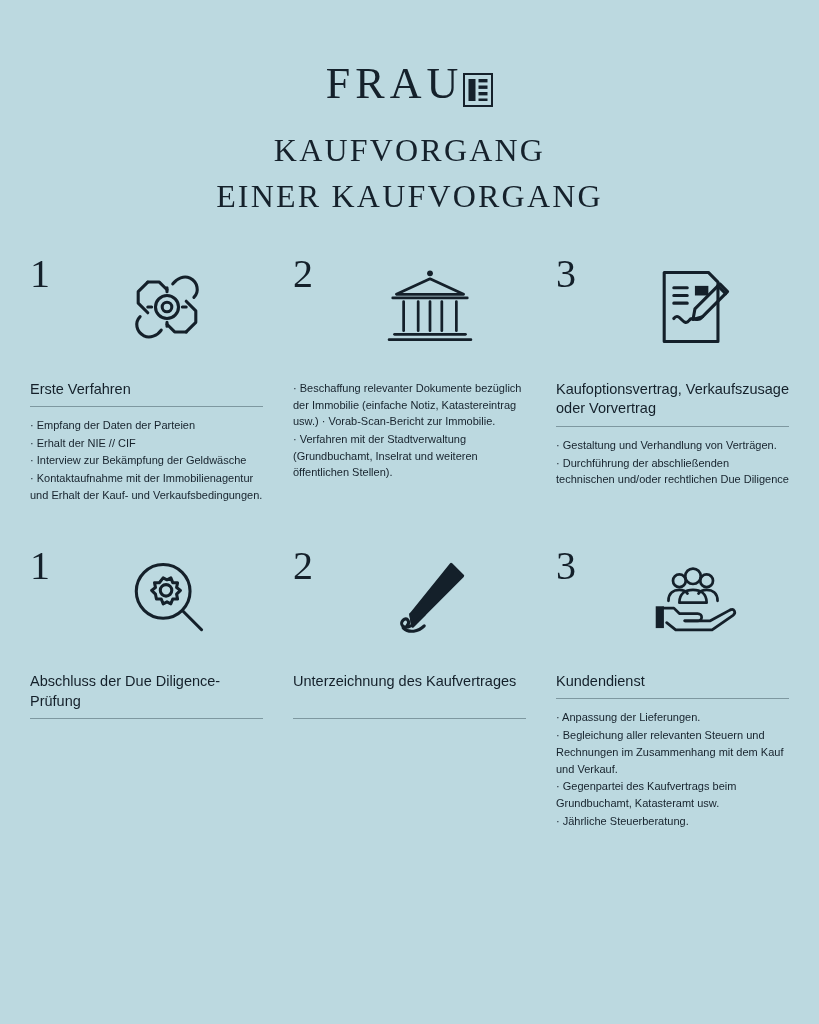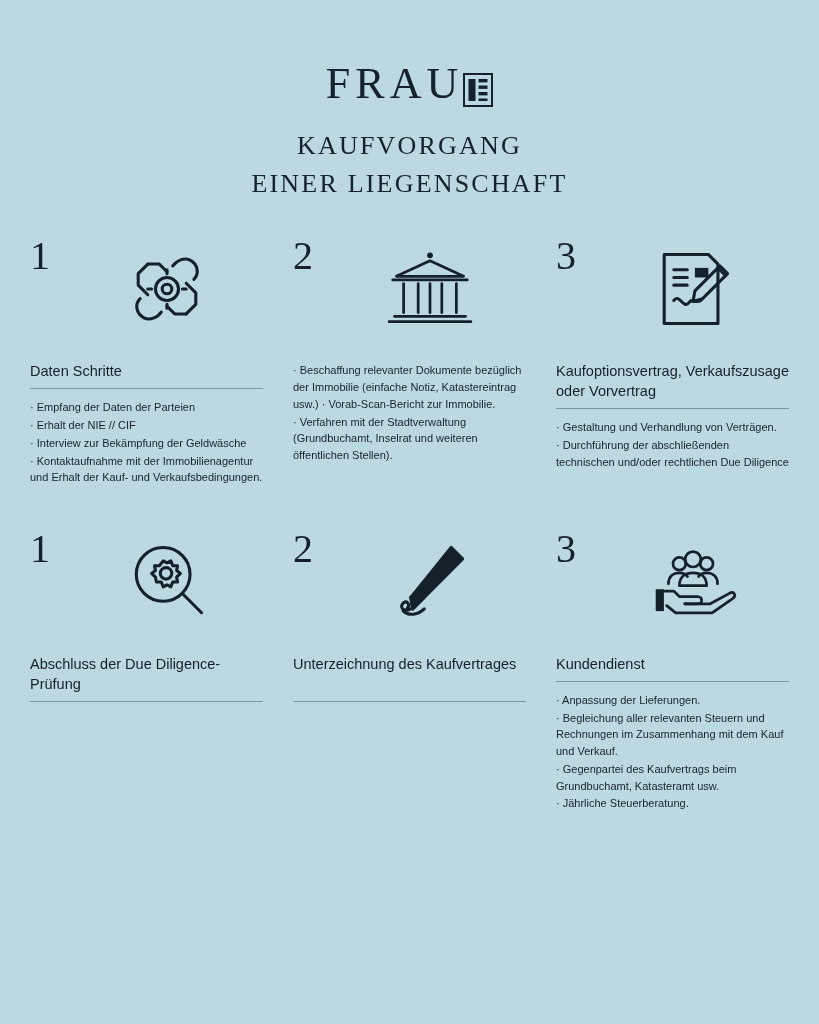--- a/index.html
+++ b/index.html
@@ -39,21 +39,21 @@
   }
   .brand-mark {
     display: inline-block;
     width: 30px;
     height: 34px;
     position: relative;
   }
   .subtitle {
     margin-top: 18px;
     font-family: "Liberation Serif", serif;
-    font-size: 26px;
+    font-size: 32px;
     letter-spacing: 2.2px;
     line-height: 1.45;
     color: #15212b;
   }
 
   
   .grid {
     position: relative;
     margin-top: 28px;
     padding: 0 24px;
@@ -127,21 +127,21 @@
           <rect x="5.5" y="6" width="7" height="22" fill="#15212b"></rect>
           <rect x="15.5" y="6" width="9" height="3.4" fill="#15212b"></rect>
           <rect x="15.5" y="12.5" width="9" height="3.4" fill="#15212b"></rect>
           <rect x="15.5" y="19" width="9" height="3.4" fill="#15212b"></rect>
           <rect x="15.5" y="25.5" width="9" height="2.5" fill="#15212b"></rect>
         </svg>
       </span>
     </div>
     <div class="subtitle">
       <div>KAUFVORGANG</div>
-      <div>EINER LIEGENSCHAFT</div>
+      <div>EINER KAUFVORGANG</div>
     </div>
   </div>
 
   <div class="grid row1">
 
     <div class="cell">
       <div class="cell-head">
         <div class="num">1</div>
         <div class="icon-box">
           <svg width="96" height="96" viewBox="0 0 100 100" fill="none" stroke="#14202a" stroke-width="3.2" stroke-linecap="round" stroke-linejoin="round">
@@ -150,21 +150,21 @@
             <path d="M70 76 L80 66 L80 54 L70 44"></path>
             <path d="M70 76 L58 76 L50 68"></path>
             <path d="M22 60 C16 66 18 76 26 80 C32 83 40 80 44 74"></path>
             <path d="M78 40 C84 34 82 24 74 20 C68 17 60 20 56 26"></path>
             <circle cx="50" cy="50" r="12"></circle>
             <circle cx="50" cy="50" r="5"></circle>
             <path d="M50 34 L50 30 M50 70 L50 66 M34 50 L30 50 M70 50 L66 50"></path>
           </svg>
         </div>
       </div>
-      <div class="cell-title">Daten Schritte</div>
+      <div class="cell-title">Erste Verfahren</div>
       <div class="cell-body">
         <div class="li">· Empfang der Daten der Parteien</div>
         <div class="li">· Erhalt der NIE // CIF</div>
         <div class="li">· Interview zur Bekämpfung der Geldwäsche</div>
         <div class="li">· Kontaktaufnahme mit der Immobilienagentur und Erhalt der Kauf- und Verkaufsbedingungen.</div>
       </div>
     </div>
 
     <div class="cell">
       <div class="cell-head">

